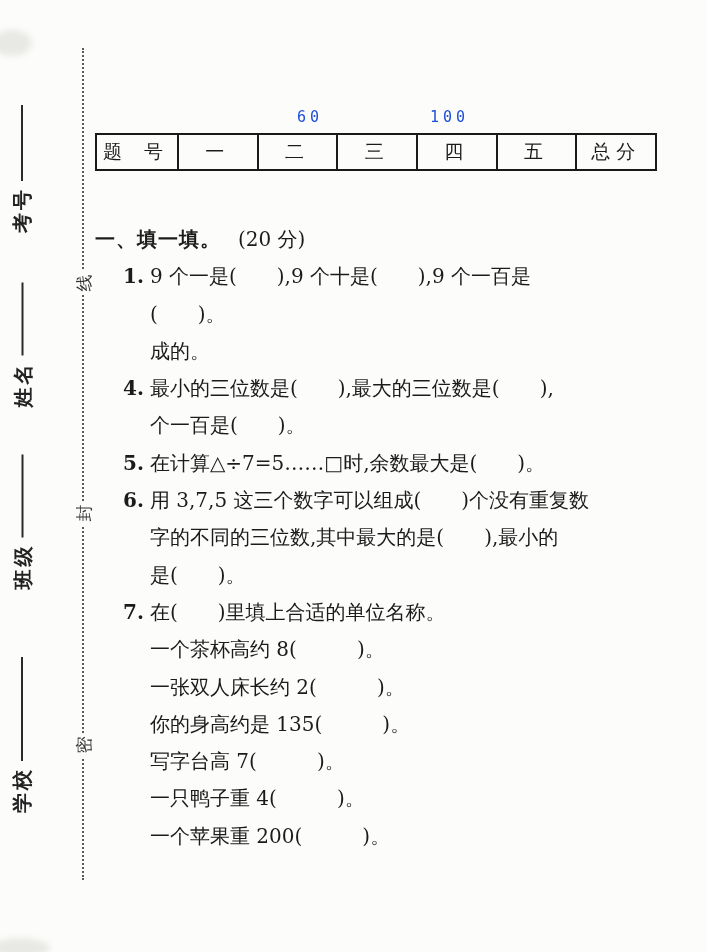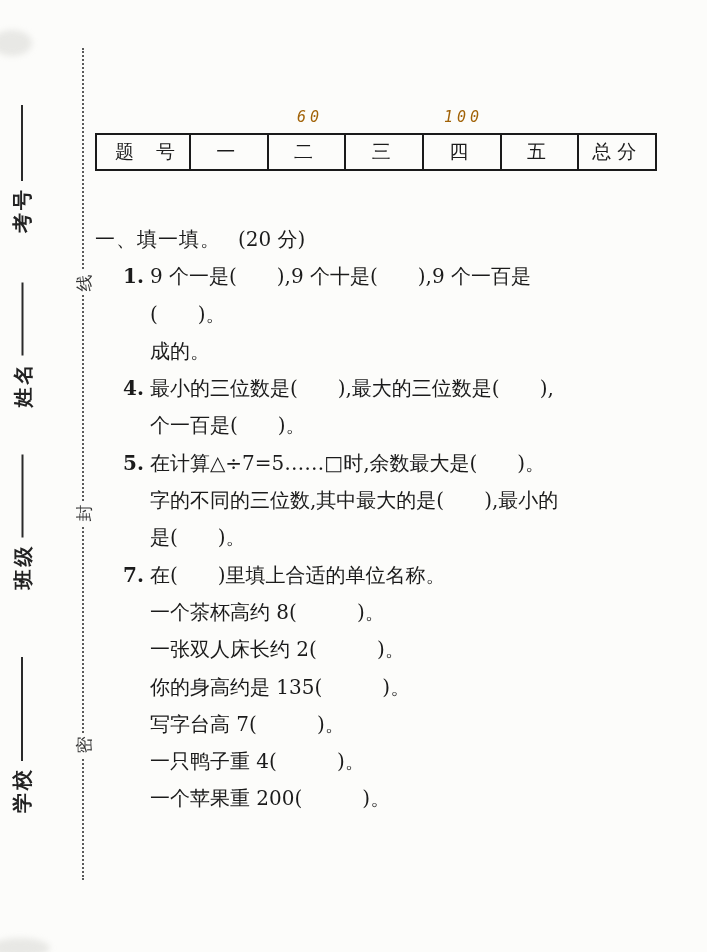--- a/index.html
+++ b/index.html
@@ -30,44 +30,44 @@
     position:absolute;left:72px;width:24px;height:24px;
     display:flex;align-items:center;justify-content:center;
     background:#fcfcfa;
     transform:rotate(-90deg);
     font-size:17px;color:#333;
   }
   
   .score-note{
     position:absolute;top:108px;
     font-family:"DejaVu Sans Mono","Liberation Mono",monospace;
-    font-size:15px;color:#a16207;letter-spacing:4px;font-style:italic;
+    font-size:15px;color:#1d4ed8;letter-spacing:4px;
   }
   
   table.score{
     position:absolute;left:95px;top:133px;
     width:562px;border-collapse:collapse;
     font-size:19px;color:#1b1b1b;
     table-layout:fixed;
   }
   table.score td{
     border:2px solid #1a1a1a;text-align:center;
     height:34px;padding:0;
     letter-spacing:6px;
   }
-  table.score td.rowlab{width:80px;letter-spacing:8px;padding-left:12px;}
+  table.score td.rowlab{width:80px;letter-spacing:8px;}
   
   .content{
     position:absolute;left:95px;top:221px;width:575px;
     font-size:20px;line-height:37.3px;
     white-space:nowrap;
   }
   .sec-title .tb{
     font-family:"DejaVu Sans","Liberation Sans",sans-serif;
-    font-weight:400;letter-spacing:1px;
+    font-weight:700;letter-spacing:1px;
   }
   .sec-title .ts{margin-left:17px;}
   .line.q{padding-left:28px;}
   .line.cont{padding-left:55px;}
   .qnum{font-weight:700;margin-right:6px;}
   
   .smudge{position:absolute;background:#d8d8d4;border-radius:50%;filter:blur(3px);opacity:.55;}
 </style>
 </head>
 <body>
@@ -90,21 +90,21 @@
   <div class="side-field" style="left:-45px;top:500px;width:135px;">
     <span>班级</span>
     <span class="blank-line"></span>
   </div>
   <div class="side-field" style="left:-56px;top:713px;width:156px;">
     <span>学校</span>
     <span class="blank-line"></span>
   </div>
 
   <div class="score-note" style="left:297px;">60</div>
-  <div class="score-note" style="left:430px;margin-left:14px;">100</div>
+  <div class="score-note" style="left:430px;">100</div>
 
   <table class="score">
     <tbody>
         <tr>
       <td class="rowlab">题 号</td>
       <td>一</td>
       <td>二</td>
       <td>三</td>
       <td>四</td>
       <td>五</td>
@@ -129,20 +129,23 @@
     </div>
     <div class="line q">
       <span class="qnum">4.</span><span>最小的三位数是(　　),最大的三位数是(　　),</span>
     </div>
     <div class="line cont">
       <span>个一百是(　　)。</span>
     </div>
     <div class="line q">
       <span class="qnum">5.</span><span>在计算△÷7=5……□时,余数最大是(　　)。</span>
     </div>
+    <div class="line q">
+      <span class="qnum">6.</span><span>用 3,7,5 这三个数字可以组成(　　)个没有重复数</span>
+    </div>
     <div class="line cont">
       <span>字的不同的三位数,其中最大的是(　　),最小的</span>
     </div>
     <div class="line cont">
       <span>是(　　)。</span>
     </div>
     <div class="line q">
       <span class="qnum">7.</span><span>在(　　)里填上合适的单位名称。</span>
     </div>
     <div class="line cont">

